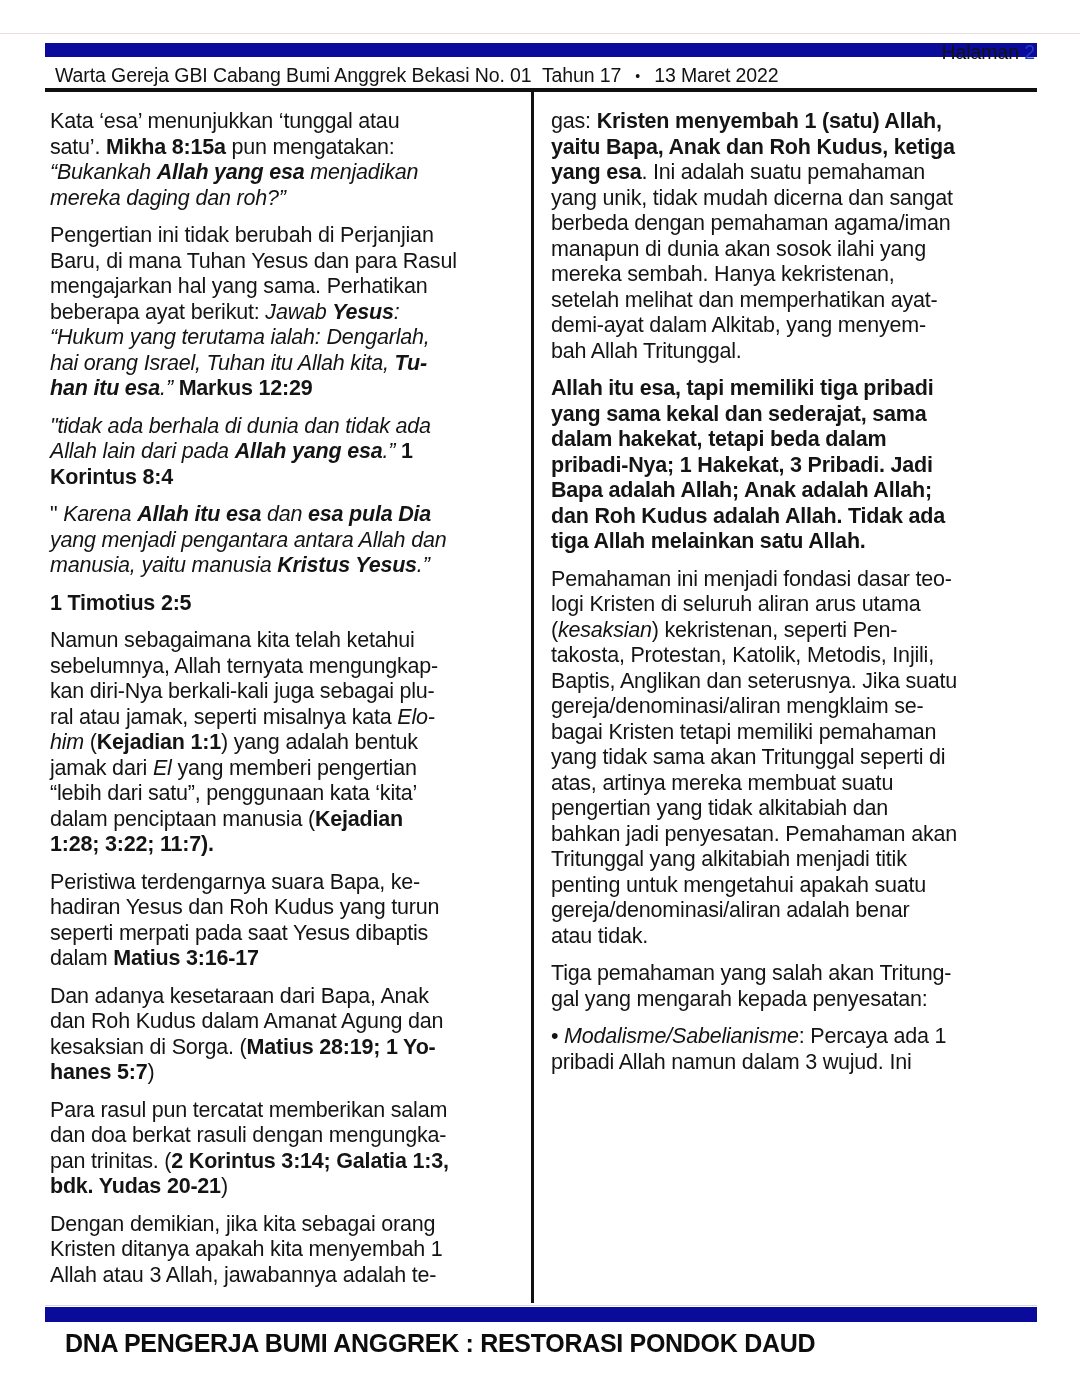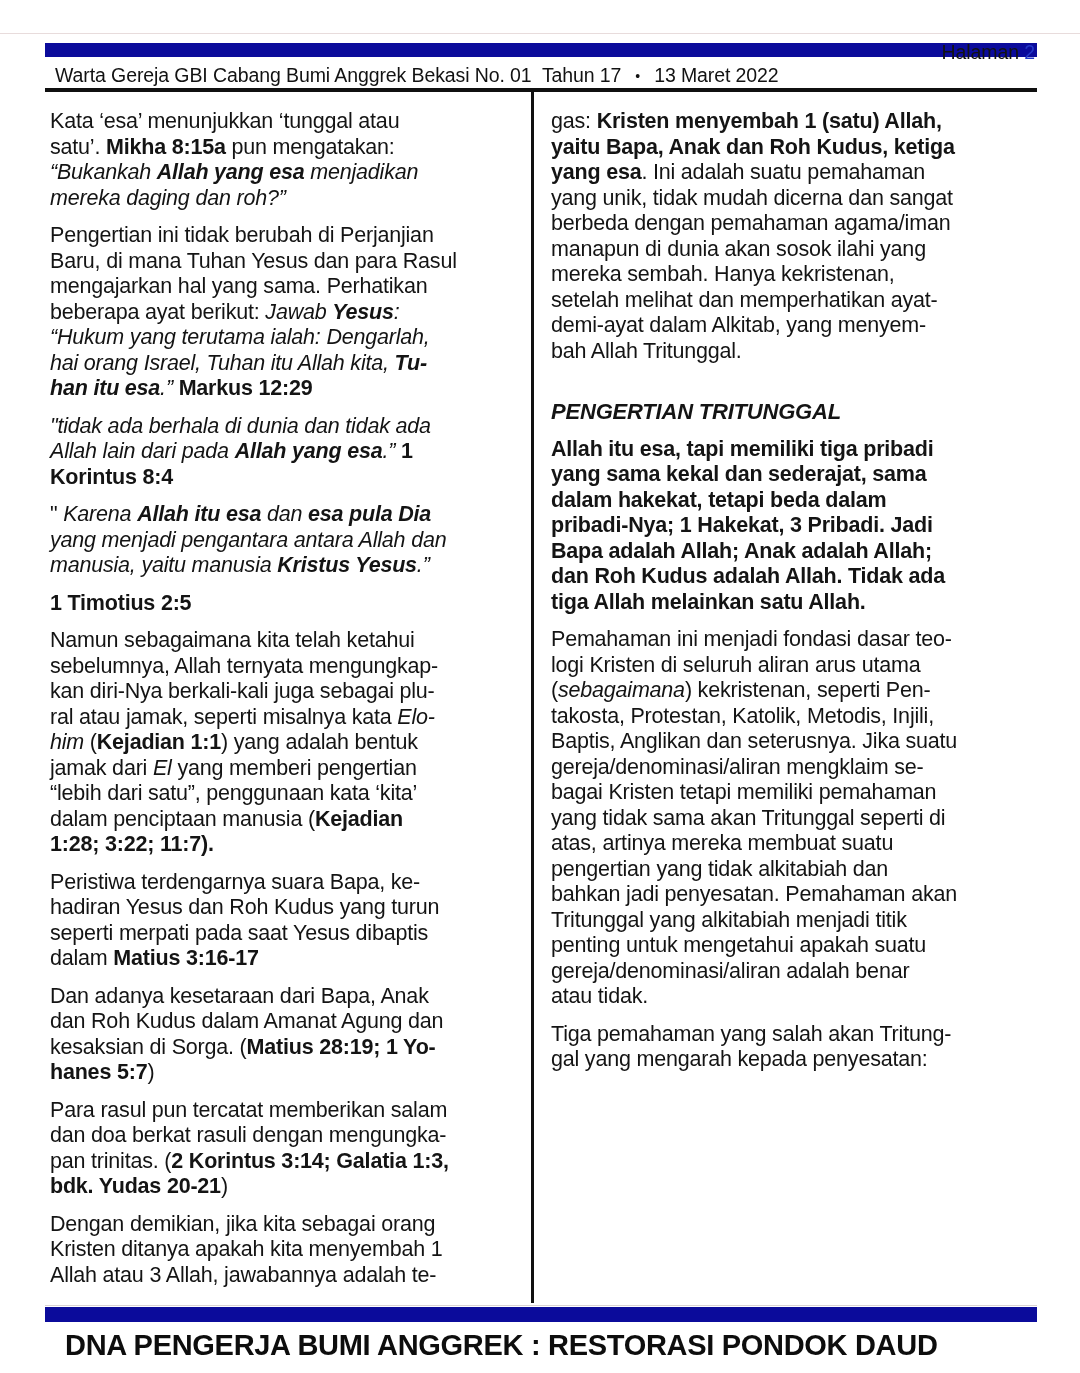--- a/index.html
+++ b/index.html
@@ -32,21 +32,21 @@
   }
   .para span.b{font-weight:bold;}
   .para span.i{font-style:italic;}
   .para span.bi{font-weight:bold;font-style:italic;}
   .para.heading{margin:35px 0 7px 0;font-size:22px;}
 
   .faint-line-bottom{position:absolute;top:1305px;left:45px;width:992px;height:1px;background:#d9d3d3;}
   .navy-bar-bottom{position:absolute;top:1307px;left:45px;width:992px;height:15px;background:#0b0b9b;}
   .footer-banner{
     position:absolute;top:1329px;left:65px;width:980px;
-    font-size:29px;font-weight:bold;letter-spacing:-0.3px;color:#0d0d0d;
+    font-size:25px;font-weight:bold;letter-spacing:-0.3px;color:#0d0d0d;
     white-space:pre;
   }
 </style>
 </head>
 <body>
 
 <div class="faint-line-top"></div>
 <div class="navy-bar-top"></div>
 
 <div class="header-row">
@@ -111,42 +111,43 @@
     <p class="para"><span>gas: </span><span class="b">Kristen menyembah 1 (satu) Allah,
 yaitu Bapa, Anak dan Roh Kudus, ketiga
 yang esa</span><span>. Ini adalah suatu pemahaman
 yang unik, tidak mudah dicerna dan sangat
 berbeda dengan pemahaman agama/iman
 manapun di dunia akan sosok ilahi yang
 mereka sembah. Hanya kekristenan,
 setelah melihat dan memperhatikan ayat-
 demi-ayat dalam Alkitab, yang menyem-
 bah Allah Tritunggal.</span></p>
-    <p class="para heading"><span class="bi">PENGERTIAN TRITUNGGAL</span></p>
     <p class="para"><span class="b">Allah itu esa, tapi memiliki tiga pribadi
 yang sama kekal dan sederajat, sama
 dalam hakekat, tetapi beda dalam
 pribadi-Nya; 1 Hakekat, 3 Pribadi. Jadi
 Bapa adalah Allah; Anak adalah Allah;
 dan Roh Kudus adalah Allah. Tidak ada
 tiga Allah melainkan satu Allah.</span></p>
     <p class="para"><span>Pemahaman ini menjadi fondasi dasar teo-
 logi Kristen di seluruh aliran arus utama
-(</span><span class="i">sebagaimana</span><span>) kekristenan, seperti Pen-
+(</span><span class="i">kesaksian</span><span>) kekristenan, seperti Pen-
 takosta, Protestan, Katolik, Metodis, Injili,
 Baptis, Anglikan dan seterusnya. Jika suatu
 gereja/denominasi/aliran mengklaim se-
 bagai Kristen tetapi memiliki pemahaman
 yang tidak sama akan Tritunggal seperti di
 atas, artinya mereka membuat suatu
 pengertian yang tidak alkitabiah dan
 bahkan jadi penyesatan. Pemahaman akan
 Tritunggal yang alkitabiah menjadi titik
 penting untuk mengetahui apakah suatu
 gereja/denominasi/aliran adalah benar
 atau tidak.</span></p>
     <p class="para"><span>Tiga pemahaman yang salah akan Tritung-
 gal yang mengarah kepada penyesatan:</span></p>
+    <p class="para"><span>• </span><span class="i">Modalisme/Sabelianisme</span><span>: Percaya ada 1
+pribadi Allah namun dalam 3 wujud. Ini</span></p>
   </div>
 
 <div class="faint-line-bottom"></div>
 <div class="navy-bar-bottom"></div>
 <div class="footer-banner">DNA PENGERJA BUMI ANGGREK : RESTORASI PONDOK DAUD</div>
 
 </body></html>

